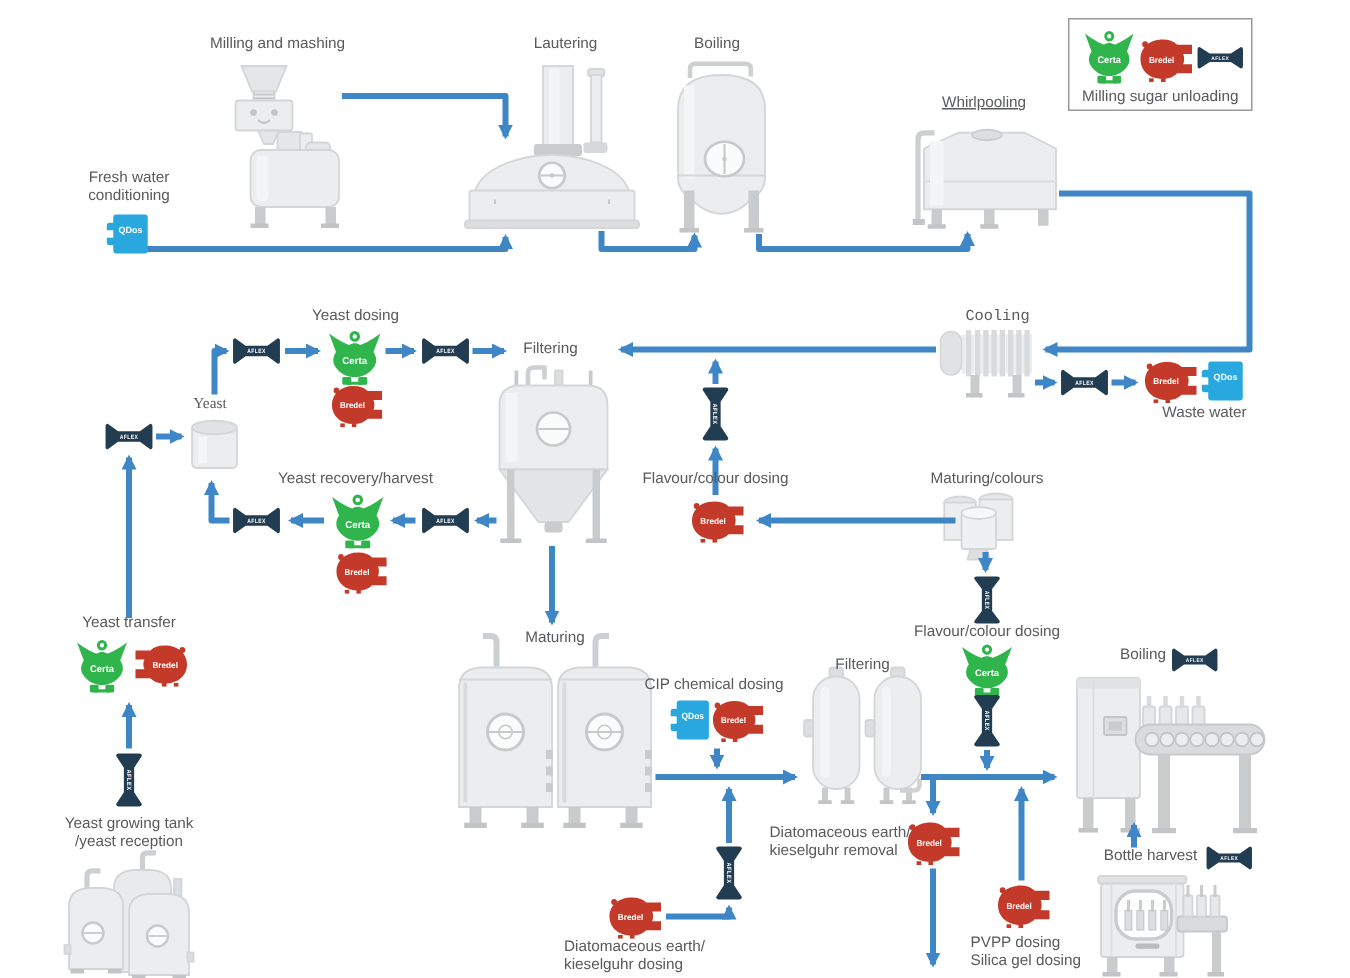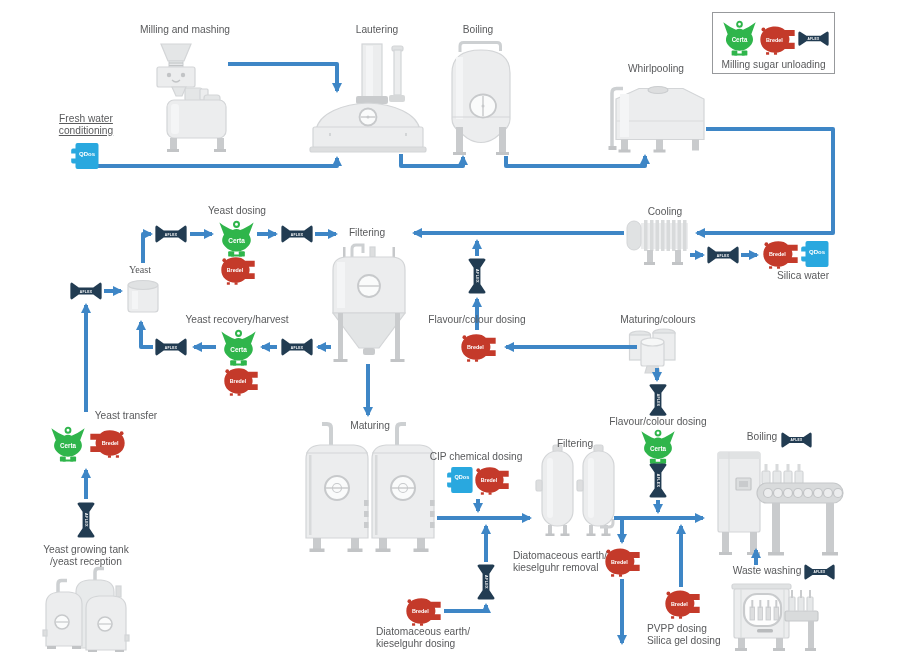--- a/index.html
+++ b/index.html
@@ -314,48 +314,48 @@
       <polyline points="756,565 756,550" marker-end="url(#arr)"></polyline>
     </g>
   </svg>
 
   <div class="legend">
     <div class="legend-text">Milling sugar unloading</div>
   </div>
 
   <div id="labels-layer">
       <div class="lbl center" style="left: 185px; top: 24px;">Milling and mashing</div>
-      <div class="lbl center" style="left: 86px; top: 113px; text-decoration: underline;">Fresh water
+      <div class="lbl center" style="left: 86px; top: 113px;">Fresh water
 conditioning</div>
       <div class="lbl center" style="left: 377px; top: 24px;">Lautering</div>
       <div class="lbl center" style="left: 478px; top: 24px;">Boiling</div>
-      <div class="lbl center" style="left: 656px; top: 63px;">Whirlpooling</div>
+      <div class="lbl center" style="left: 656px; top: 63px; text-decoration: underline;">Whirlpooling</div>
       <div class="lbl center" style="left: 237px; top: 205px;">Yeast dosing</div>
       <div class="lbl center" style="left: 367px; top: 227px;">Filtering</div>
-      <div class="lbl center" style="left: 665px; top: 206px;">Cooling</div>
-      <div class="lbl center" style="left: 803px; top: 270px;">Silica water</div>
+      <div class="lbl center" style="left: 665px; top: 206px; font-family: Liberation Mono, monospace;">Cooling</div>
+      <div class="lbl center" style="left: 803px; top: 270px;">Waste water</div>
       <div class="lbl center" style="left: 140px; top: 264px; font-family: Liberation Serif, serif;">Yeast</div>
       <div class="lbl center" style="left: 237px; top: 314px;">Yeast recovery/harvest</div>
       <div class="lbl center" style="left: 477px; top: 314px;">Flavour/colour dosing</div>
       <div class="lbl center" style="left: 658px; top: 314px;">Maturing/colours</div>
-      <div class="lbl center" style="left: 86px; top: 410px; margin-left: 40px;">Yeast transfer</div>
+      <div class="lbl center" style="left: 86px; top: 410px;">Yeast transfer</div>
       <div class="lbl center" style="left: 370px; top: 420px;">Maturing</div>
       <div class="lbl center" style="left: 476px; top: 451px;">CIP chemical dosing</div>
       <div class="lbl center" style="left: 575px; top: 438px;">Filtering</div>
       <div class="lbl center" style="left: 658px; top: 416px;">Flavour/colour dosing</div>
       <div class="lbl center" style="left: 762px; top: 431px;">Boiling</div>
       <div class="lbl center" style="left: 86px; top: 544px;">Yeast growing tank
 /yeast reception</div>
       <div class="lbl" style="left: 513px; top: 550px;">Diatomaceous earth/
 kieselguhr removal</div>
       <div class="lbl" style="left: 376px; top: 626px;">Diatomaceous earth/
 kieselguhr dosing</div>
       <div class="lbl" style="left: 647px; top: 623px;">PVPP dosing
 Silica gel dosing</div>
-      <div class="lbl center" style="left: 767px; top: 565px;">Waste washing</div>
+      <div class="lbl center" style="left: 767px; top: 565px;">Bottle harvest</div>
     </div>
   <div id="pumps-layer">
       <div class="pump" style="left: 70px; top: 142px; width: 30px; height: 28px;">
         <svg viewBox="0 0 30 28" preserveAspectRatio="none">
     <path d="M7.5,1 L26.5,1 Q28.5,1 28.5,3 L28.5,25 Q28.5,27 26.5,27 L7.5,27 Q5.5,27 5.5,25
              L5.5,21.5 L3,21.5 Q1.2,21.5 1.2,19.7 L1.2,16.5 L5.5,16.5 L5.5,11.5 L1.2,11.5
              L1.2,8.3 Q1.2,6.5 3,6.5 L5.5,6.5 L5.5,3 Q5.5,1 7.5,1 Z" fill="#29A8DF"></path>
     <text x="17" y="13.5" font-size="6" font-family="Liberation Sans, sans-serif" font-weight="bold" fill="#fff" text-anchor="middle">QDos</text>
         </svg>
       </div>

